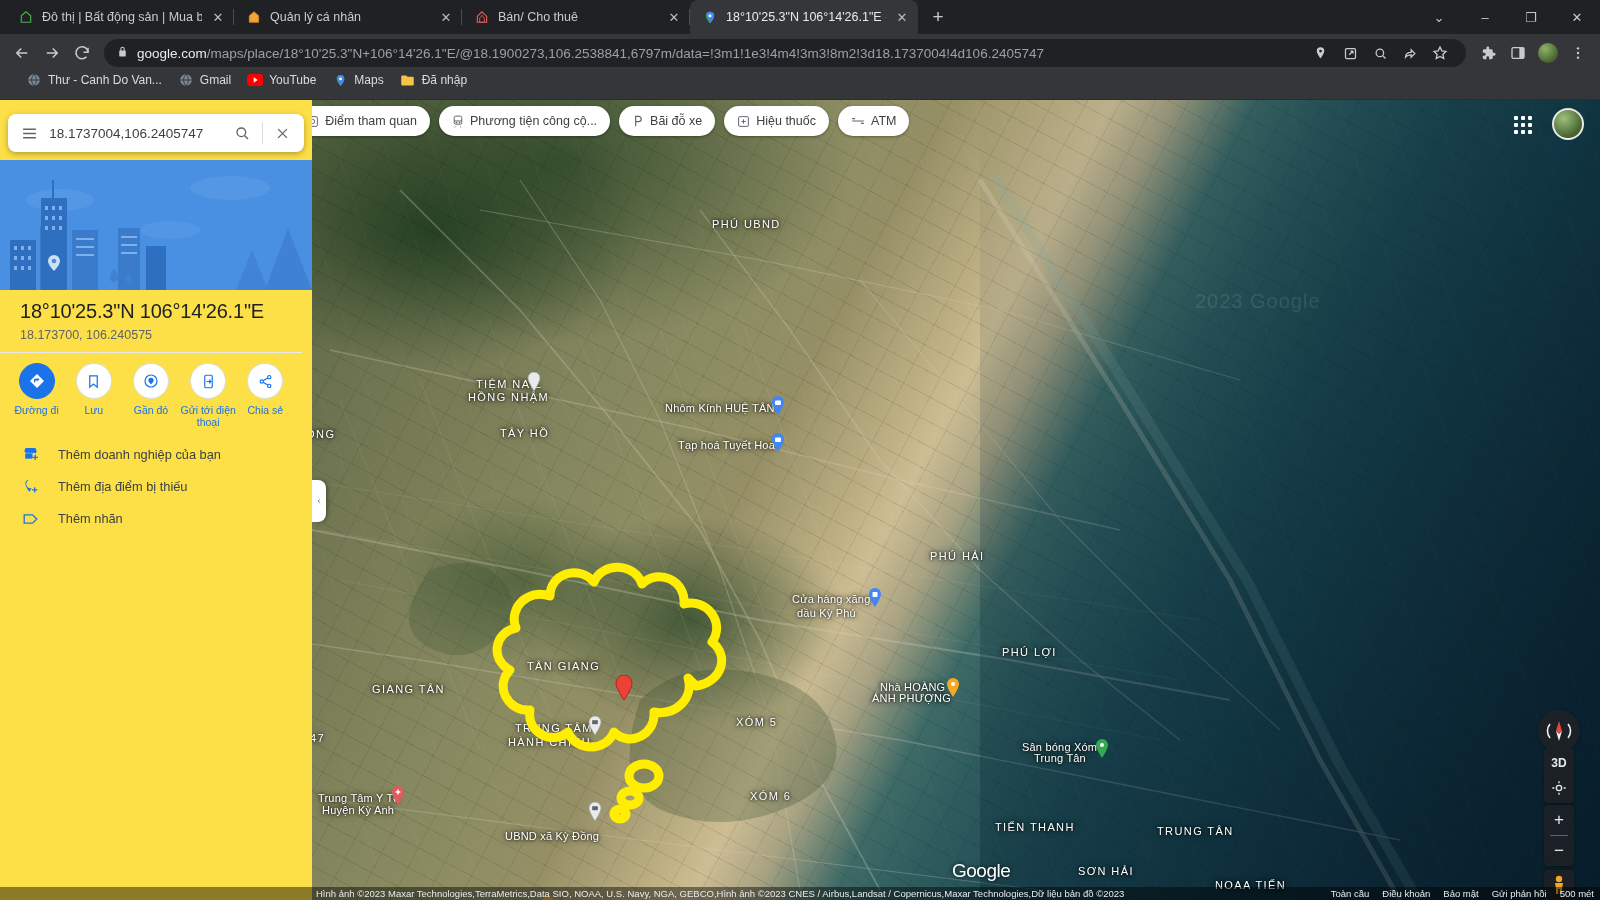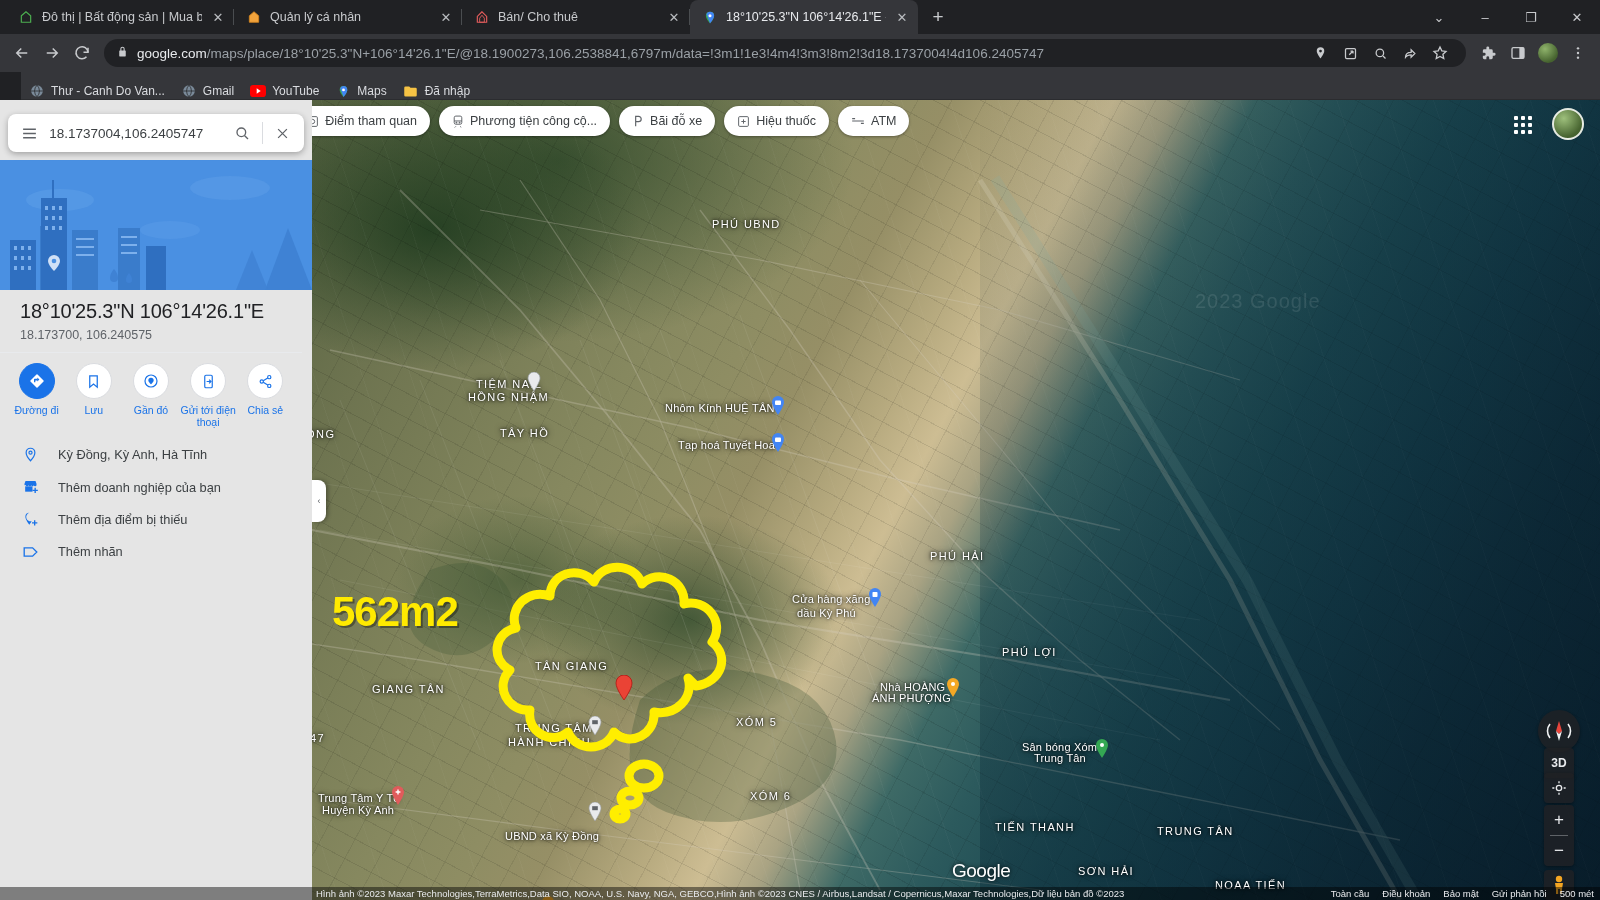--- a/index.html
+++ b/index.html
@@ -67,22 +67,22 @@
     text-overflow:ellipsis; flex:1 1 auto;
   }
   .omnibox .urltext b { color:#e8eaed; font-weight:400; }
   .omni-right { display:flex; align-items:center; gap:2px; flex:0 0 auto; }
   .avatar-img {
     width:20px; height:20px; border-radius:50%;
     background: radial-gradient(circle at 35% 30%, #8fb36b, #46632f 70%);
   }
 
   .bookmarks {
-    height:28px; background:#35363a; display:flex; align-items:flex-end;
-    padding:0 8px; gap:16px; border-bottom:1px solid #2b2c2f;margin-left:21px;
+    height:28px; background:#35363a; display:flex; align-items:flex-start;
+    padding:0 26px; gap:16px; border-bottom:1px solid #2b2c2f;
   }
   .bm { display:flex; align-items:center; gap:6px; color:#dadce0; font-size:12px; white-space:nowrap;}
   .bm .bmi { width:16px; height:16px; display:flex; align-items:center; justify-content:center;}
 
   
   .viewport {
     position:absolute; left:0; top:100px; width:1600px; height:800px; overflow:hidden;
     background:#0d2b33;
   }
 
@@ -236,21 +236,21 @@
   
   .collapse-handle {
     position:absolute; left:312px; top:380px; width:14px; height:42px;
     background:#fff; border-radius:0 8px 8px 0; display:flex; align-items:center;
     justify-content:center; color:#5f6368; font-size:9px;
     box-shadow:2px 0 4px rgba(0,0,0,.3); z-index:22;
   }
 
   
   .panel {
-    position:absolute; left:0; top:0; width:312px; height:800px; background:#e5e5e5;
+    position:absolute; left:0; top:0; width:312px; height:800px; background:#fde047;
     z-index:23; overflow:hidden;
   }
   .searchbox {
     position:absolute; left:8px; top:14px; width:296px; height:38px; background:#fff;
     border-radius:8px; box-shadow:0 2px 6px rgba(0,0,0,.3); display:flex;
     align-items:center; padding:0 6px; gap:4px; z-index:5;
   }
   .searchbox .sb-ic { width:32px; height:32px; display:flex; align-items:center; justify-content:center; color:#5f6368;}
   .searchbox input {
     flex:1 1 auto; border:0; outline:0; font-size:13.5px; color:#3c4043;
@@ -596,21 +596,21 @@
       <div class="mlabel two" style="left:476px;top:278px;">TIỆM NAIL</div>
       <div class="mlabel two" style="left:468px;top:291px;">HỒNG NHẬM</div>
       <div class="mlabel" style="left:500px;top:327px;">TÂY HỒ</div>
       <div class="mlabel" style="left:288px;top:328px;">PHONG</div>
       <div class="mlabel poi" style="left:665px;top:302px;">Nhôm Kính HUỆ TÂN</div>
       <div class="mlabel poi" style="left:678px;top:339px;">Tạp hoá Tuyết Hoa</div>
       <div class="mlabel" style="left:930px;top:450px;">PHÚ HẢI</div>
       <div class="mlabel poi" style="left:792px;top:493px;">Cửa hàng xăng</div>
       <div class="mlabel poi" style="left:797px;top:507px;">dầu Kỳ Phú</div>
       <div class="mlabel" style="left:1002px;top:546px;">PHÚ LỢI</div>
-      <div class="mlabel" style="left:527px;top:560px;margin-left:8px;">TÂN GIANG</div>
+      <div class="mlabel" style="left:527px;top:560px;">TÂN GIANG</div>
       <div class="mlabel" style="left:372px;top:583px;">GIANG TÂN</div>
       <div class="mlabel poi" style="left:880px;top:581px;">Nhà HOÀNG</div>
       <div class="mlabel poi" style="left:872px;top:592px;">ÁNH PHƯỢNG</div>
       <div class="mlabel" style="left:515px;top:622px;">TRUNG TÂM</div>
       <div class="mlabel" style="left:508px;top:636px;">HÀNH CHÍNH</div>
       <div class="mlabel poi" style="left:1022px;top:641px;">Sân bóng Xóm</div>
       <div class="mlabel poi" style="left:1034px;top:652px;">Trung Tân</div>
       <div class="mlabel" style="left:736px;top:616px;">XÓM 5</div>
       <div class="mlabel" style="left:750px;top:690px;">XÓM 6</div>
       <div class="mlabel poi" style="left:318px;top:692px;">Trung Tâm Y Tế</div>
@@ -682,21 +682,20 @@
                  c -4 22 22 36 38 22
                  c 8 20 38 20 46 0
                  c 16 16 42 2 40 -20
                  c 22 4 40 -14 34 -34
                  c 4 4 6 6 8 8 Z"></path>
         <ellipse cx="344" cy="256" rx="15" ry="12"></ellipse>
         <ellipse cx="330" cy="278" rx="9" ry="7"></ellipse>
         <ellipse cx="320" cy="294" rx="6" ry="5"></ellipse>
       </g>
     </svg>
-    <div class="bubble-text">562m2</div>
 
     <div class="rctrl" style="top:610px; right:20px;">
       <div class="compass">
         <svg width="26" height="26" viewBox="0 0 26 26">
           <path d="M13 3 L16 13 L13 16 L10 13 Z" fill="#e8453c"></path>
           <path d="M13 23 L16 13 L13 16 L10 13 Z" fill="#f1f3f4"></path>
           <path d="M4 6 a11 11 0 0 0 0 14" fill="none" stroke="#f1f3f4" stroke-width="1.6"></path>
           <path d="M22 6 a11 11 0 0 1 0 14" fill="none" stroke="#f1f3f4" stroke-width="1.6"></path>
         </svg>
       </div>
@@ -872,29 +871,20 @@
                 <path d="M8.4 10.8 15.6 6.4M8.4 13.2l7.2 4.4"></path>
               </svg>
           </span>
           <span class="lbl">Chia sẻ</span>
         </div>
       </div>
 
       <div class="info-list">
         <div class="info-row">
           <span class="ir-ic">
-            <svg width="15" height="17" viewBox="0 0 24 24" fill="none" stroke="#1a73e8" stroke-width="1.9">
-                <path d="M12 2a7 7 0 0 0-7 7c0 5 7 13 7 13s7-8 7-13a7 7 0 0 0-7-7z"></path>
-                <circle cx="12" cy="9" r="2.5"></circle>
-              </svg>
-          </span>
-          <span class="ir-tx">Kỳ Đồng, Kỳ Anh, Hà Tĩnh</span>
-        </div>
-        <div class="info-row">
-          <span class="ir-ic">
             <svg width="17" height="16" viewBox="0 0 24 24" fill="#1a73e8">
                 <path d="M3 7l1.5-4h15L21 7v2a2 2 0 0 1-4 0 2 2 0 0 1-4 0 2 2 0 0 1-4 0 2 2 0 0 1-4 0 2 2 0 0 1-2 0z"></path>
                 <path d="M4 11h11v8H4z"></path>
                 <path d="M18 13v3h-3v2h3v3h2v-3h3v-2h-3v-3z"></path>
               </svg>
           </span>
           <span class="ir-tx">Thêm doanh nghiệp của bạn</span>
         </div>
         <div class="info-row">
           <span class="ir-ic">

